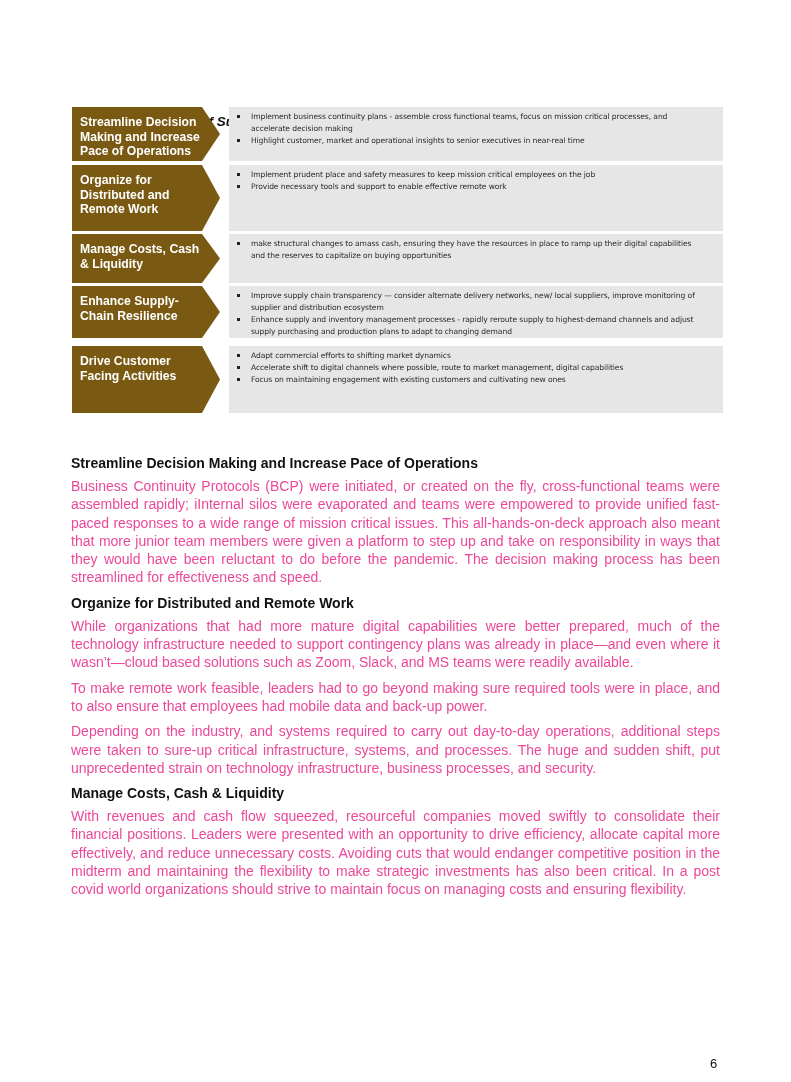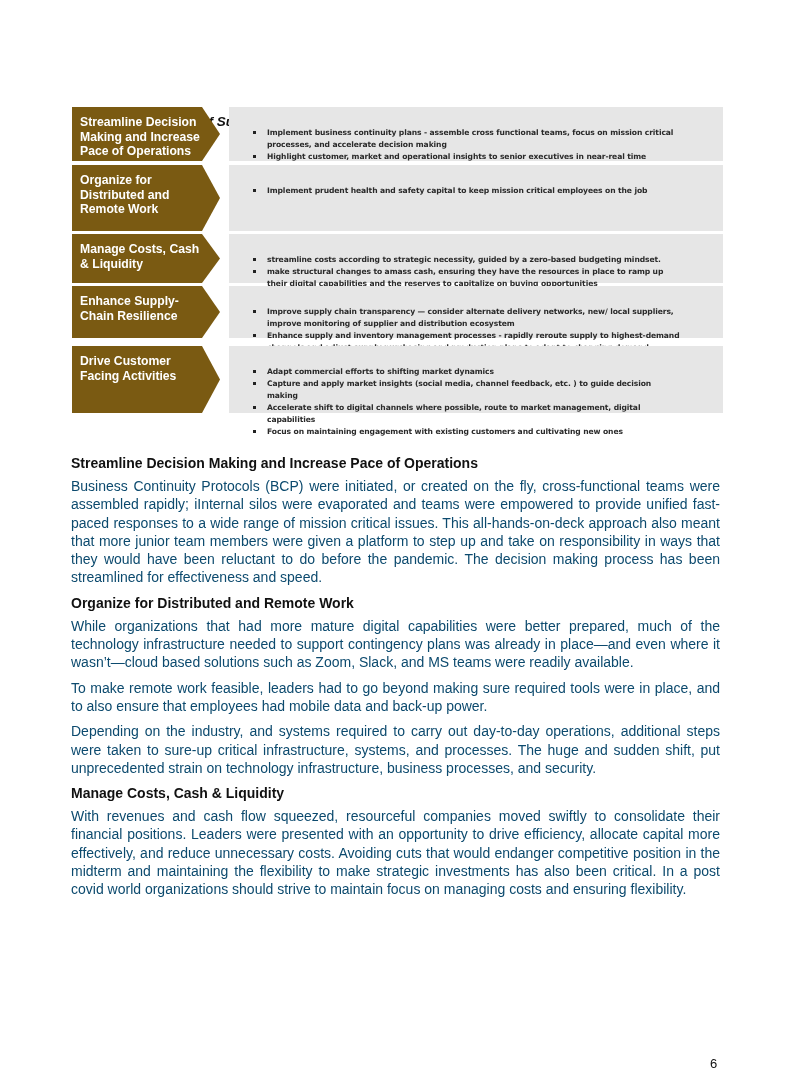--- a/index.html
+++ b/index.html
@@ -3,26 +3,26 @@
 <meta charset="utf-8">
 <style>
   html, body { margin: 0; padding: 0; background: #ffffff; }
   body { width: 791px; height: 1082px; position: relative; overflow: hidden; font-family: "Liberation Sans", sans-serif; color: #111; }
   .exhibit-title { position: absolute; left: 72px; top: 78px; font-size: 13.5px; font-weight: bold; font-style: italic; color: #111; margin-top: 36px; }
   .exhibit { position: absolute; left: 72px; top: 107px; width: 651px; }
   .ex-row { position: absolute; left: 0; width: 651px; }
   .chevron { position: absolute; left: 0; top: 0; width: 148px; height: 100%; background: #7a5a12; clip-path: polygon(0 0, 130px 0, 148px 50%, 130px 100%, 0 100%); }
   .chevron-label { position: absolute; left: 8px; top: 8px; width: 125px; color: #fff; font-weight: bold; font-size: 12.2px; line-height: 14.5px; }
   .panel { position: absolute; left: 157px; top: 0; right: 0; height: 100%; background: #e6e6e6; }
-  .panel ul { margin: 16px; padding: 4px 24px 0 22px; list-style: none; font-weight: bold; }
+  .panel ul { margin: 0; padding: 4px 24px 0 22px; list-style: none; }
   .panel li { position: relative; font-family: "DejaVu Sans", sans-serif; font-size: 7.6px; line-height: 12px; color: #2a2a2a; letter-spacing: -0.1px; }
   .panel li::before { content: ""; position: absolute; left: -14px; top: 4px; width: 3px; height: 3px; background: #222; }
   .content { position: absolute; left: 71px; top: 454px; width: 649px; }
   .content h3 { margin: 0 0 5px 0; font-size: 14px; font-weight: bold; line-height: 18px; color: #111; }
-  .content p { margin: 0 0 7px 0; font-size: 14px; line-height: 18.3px; text-align: justify; color: #0c4a6e; }
+  .content p { margin: 0 0 7px 0; font-size: 14px; line-height: 18.3px; text-align: justify; color: #ec4899; }
   .page-number { position: absolute; left: 710px; top: 1056px; font-size: 13px; color: #111; }
 </style>
 </head>
 <body>
 
 <div class="exhibit-title">Exhibit 3: Elements of Successful COVID-19 Response</div>
 
 <div class="exhibit">
   <div class="ex-row" style="top:0px;height:54px;">
     <div class="chevron"></div>
@@ -33,31 +33,31 @@
         <li>Highlight customer, market and operational insights to senior executives in near-real time</li>
       </ul>
     </div>
   </div>
 
   <div class="ex-row" style="top:58px;height:66px;">
     <div class="chevron"></div>
     <div class="chevron-label">Organize for Distributed and Remote Work</div>
     <div class="panel">
       <ul>
-        <li>Implement prudent health and safety capital to keep mission critical employees on the job</li>
+        <li>Implement prudent place and safety measures to keep mission critical employees on the job</li>
+        <li>Provide necessary tools and support to enable effective remote work</li>
       </ul>
     </div>
   </div>
 
   <div class="ex-row" style="top:127px;height:49px;">
     <div class="chevron"></div>
     <div class="chevron-label">Manage Costs, Cash &amp; Liquidity</div>
     <div class="panel">
       <ul>
-        <li>streamline costs according to strategic necessity, guided by a zero-based budgeting mindset.</li>
         <li>make structural changes to amass cash, ensuring they have the resources in place to ramp up their digital capabilities and the reserves to capitalize on buying opportunities</li>
       </ul>
     </div>
   </div>
 
   <div class="ex-row" style="top:179px;height:52px;">
     <div class="chevron"></div>
     <div class="chevron-label">Enhance Supply-Chain Resilience</div>
     <div class="panel">
       <ul>
@@ -66,21 +66,20 @@
       </ul>
     </div>
   </div>
 
   <div class="ex-row" style="top:239px;height:67px;">
     <div class="chevron"></div>
     <div class="chevron-label">Drive Customer Facing Activities</div>
     <div class="panel">
       <ul>
         <li>Adapt commercial efforts to shifting market dynamics</li>
-        <li>Capture and apply market  insights (social media, channel feedback, etc. ) to guide decision making</li>
         <li>Accelerate shift to digital channels where possible, route to market management, digital capabilities</li>
         <li>Focus on maintaining engagement with existing customers and cultivating new ones</li>
       </ul>
     </div>
   </div>
 </div>
 
 <div class="content">
   <h3>Streamline Decision Making and Increase Pace of Operations</h3>
   <p>Business Continuity Protocols (BCP) were initiated, or created on the fly, cross-functional teams were assembled rapidly; iInternal silos were evaporated and teams were empowered to provide unified fast-paced responses to a wide range of mission critical issues. This all-hands-on-deck approach also meant that more junior team members were given a platform to step up and take on responsibility in ways that they would have been reluctant to do before the pandemic. The decision making process has been streamlined for effectiveness and speed.</p>

